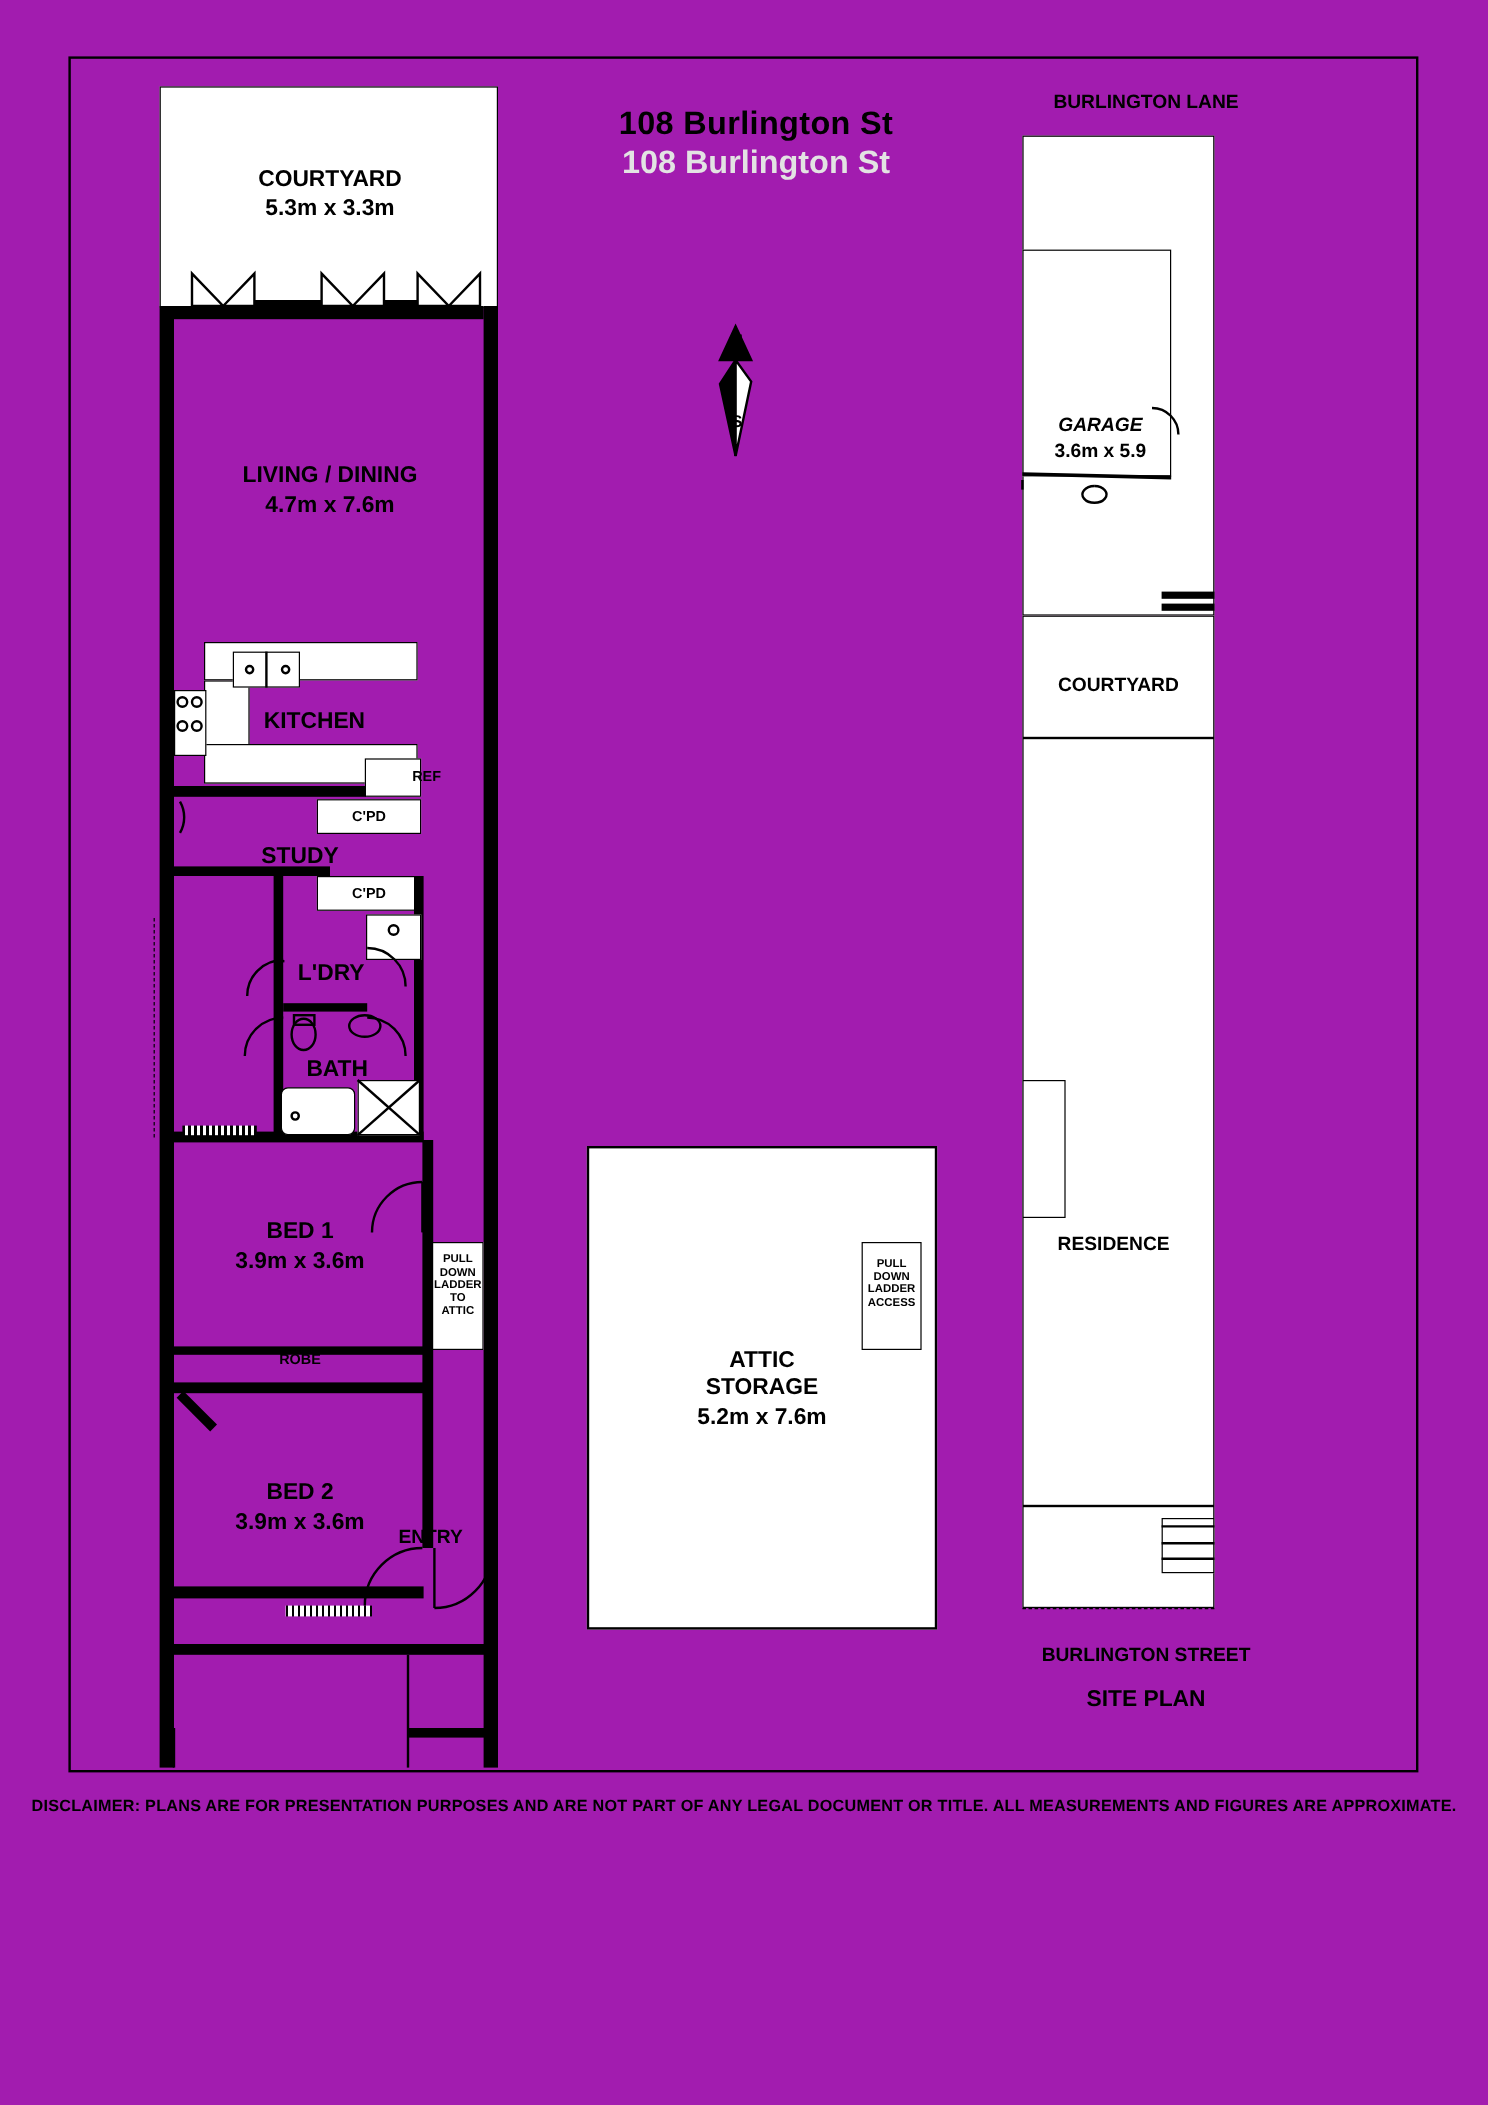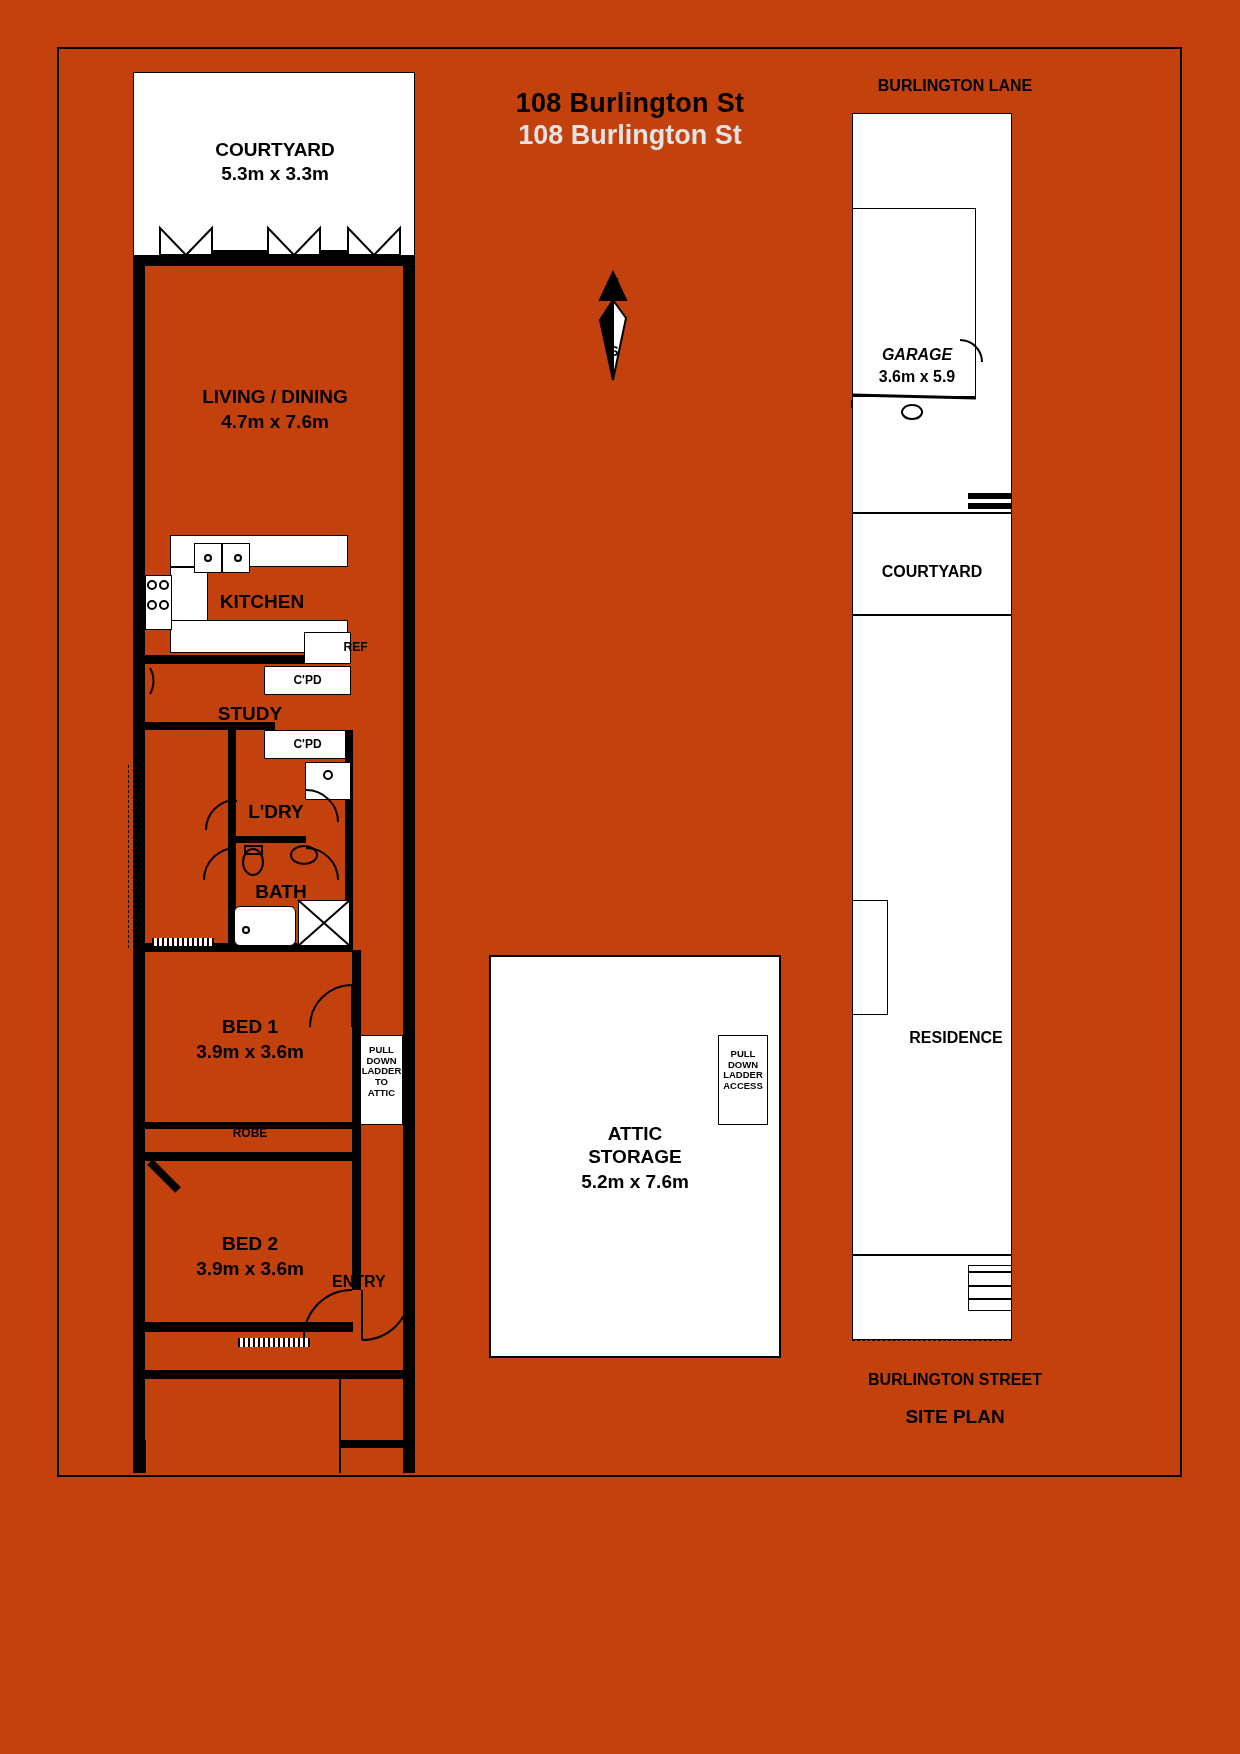--- a/index.html
+++ b/index.html
@@ -8,21 +8,21 @@
     background: #ffffff;
   }
   body {
     font-family: "Liberation Sans", sans-serif;
     color: #000000;
   }
   #page {
     position: relative;
     width: 1240px;
     height: 1754px;
-    background: #c2410c;
+    background: #a21caf;
     overflow: hidden;
   }
   
   .sheet-border {
     position: absolute;
     left: 57px;
     top: 47px;
     width: 1125px;
     height: 1430px;
     border: 2px solid #000;
@@ -195,21 +195,21 @@
   <div class="thin" style="left:852px; top:113px; width:160px; height:400px;"></div>
   <div class="thin" style="left:852px; top:208px; width:124px; height:189px;"></div>
   <div class="lbl mid" style="left:858px; top:345px; width:118px;font-style:italic;">GARAGE</div>
   <div class="lbl mid" style="left:858px; top:367px; width:118px;">3.6m x 5.9</div>
 
   <div class="thin" style="left:852px; top:513px; width:160px; height:102px;"></div>
   <div class="lbl mid" style="left:856px; top:562px; width:152px;">COURTYARD</div>
 
   <div class="thin" style="left:852px; top:615px; width:160px; height:640px;"></div>
   <div class="thin" style="left:852px; top:900px; width:36px; height:115px;"></div>
-  <div class="lbl mid" style="left:880px; top:1028px; width:152px;">RESIDENCE</div>
+  <div class="lbl mid" style="left:852px; top:1028px; width:152px;">RESIDENCE</div>
 
   <div class="thin" style="left:852px; top:1255px; width:160px; height:85px;"></div>
   <div class="thin" style="left:968px; top:1265px; width:44px; height:46px;"></div>
   <div class="dash-h" style="left:852px; top:1340px; width:160px;"></div>
 
   <div class="lbl mid" style="left:840px; top:1370px; width:230px;">BURLINGTON STREET</div>
   <div class="lbl big" style="left:840px; top:1405px; width:230px;">SITE PLAN</div>
 
   <svg class="ov" viewBox="0 0 1240 1754">
     <g fill="none" stroke="#000" stroke-width="2">
@@ -280,13 +280,14 @@
       <path d="M912 405 a10 7 0 1 0 0.1 0"></path>
       <line x1="852" y1="400" x2="852" y2="408"></line>
       <rect x="968" y="493" width="44" height="6" fill="#000" stroke="none"></rect>
       <rect x="968" y="503" width="44" height="6" fill="#000" stroke="none"></rect>
       <line x1="968" y1="1272" x2="1012" y2="1272"></line>
       <line x1="968" y1="1286" x2="1012" y2="1286"></line>
       <line x1="968" y1="1299" x2="1012" y2="1299"></line>
     </g>
   </svg>
 
+  <div class="disclaimer">DISCLAIMER: PLANS ARE FOR PRESENTATION PURPOSES AND ARE NOT PART OF ANY LEGAL DOCUMENT OR TITLE. ALL MEASUREMENTS AND FIGURES ARE APPROXIMATE.</div>
 </div>
 
 </body></html>

